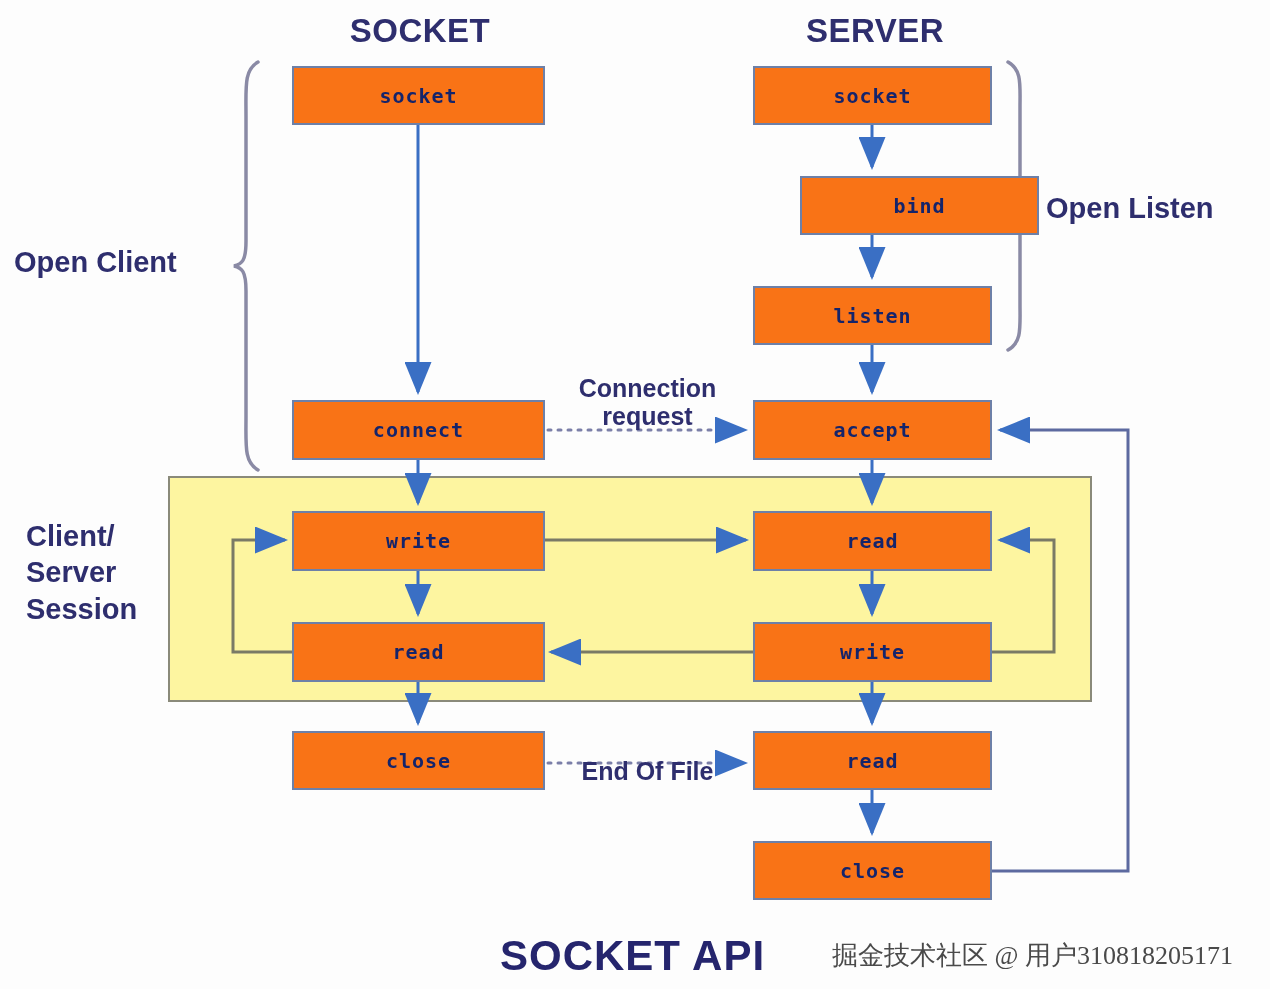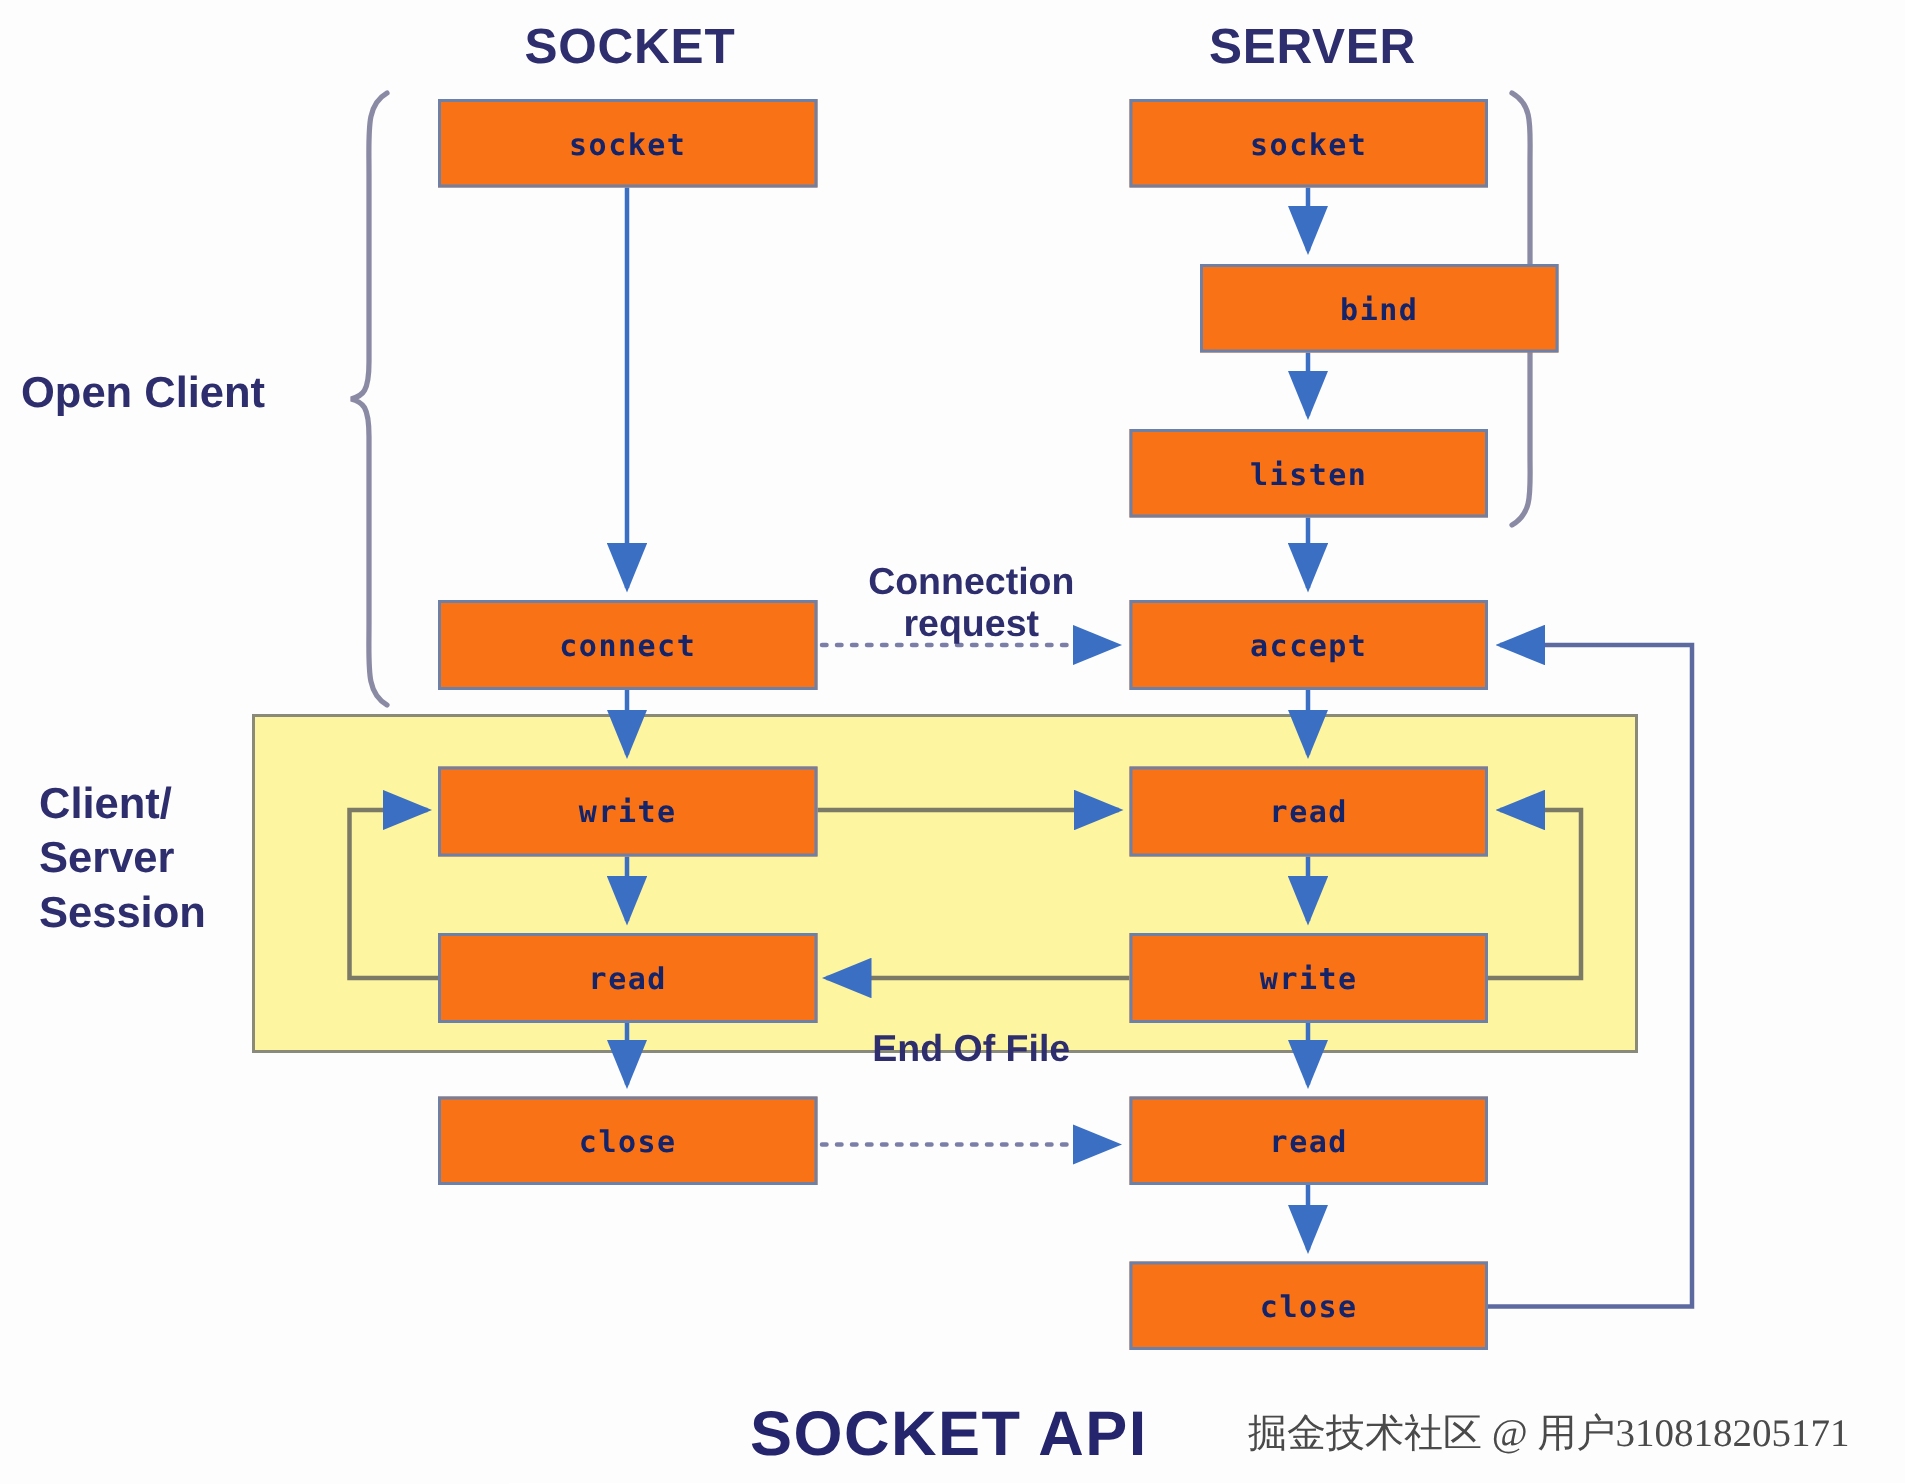--- a/index.html
+++ b/index.html
@@ -143,27 +143,28 @@
 
   <svg class="brace" style="left:228px; top:56px; width:40px; height:420px;" viewBox="0 0 40 420">
     <path d="M30 6 C16 14 18 30 18 60 L18 185 C18 205 14 208 6 210 C14 212 18 215 18 235 L18 360 C18 390 16 406 30 414" fill="none" stroke="#8a8aa5" stroke-width="3.5" stroke-linecap="round"></path>
   </svg>
 
   <svg class="brace" style="left:1000px; top:56px; width:40px; height:300px;" viewBox="0 0 40 300">
     <path d="M8 6 C22 14 20 28 20 52 L20 128 C20 144 24 147 32 150 C24 153 20 156 20 172 L20 248 C20 272 22 286 8 294" fill="none" stroke="#8a8aa5" stroke-width="3.5" stroke-linecap="round"></path>
   </svg>
 
   <div class="side-label" style="left:14px; top:244px;">Open Client</div>
+  <div class="side-label" style="left:1046px; top:190px;">Open Listen</div>
   <div class="side-label" style="left:26px; top:518px;">Client/
 Server
 Session</div>
 
   <div class="edge-label" style="left:545px; top:363px; width:205px;margin-top:12px;">Connection
 request</div>
-  <div class="edge-label" style="left:545px; top:686px; width:205px;">End Of File</div>
+  <div class="edge-label" style="left:545px; top:758px; width:205px;">End Of File</div>
 
   <div class="node" style="left:292px; top:66px; width:253px; height:59px;">socket</div>
   <div class="node" style="left:292px; top:400px; width:253px; height:60px;">connect</div>
   <div class="node" style="left:292px; top:511px; width:253px; height:60px;">write</div>
   <div class="node" style="left:292px; top:622px; width:253px; height:60px;">read</div>
   <div class="node" style="left:292px; top:731px; width:253px; height:59px;">close</div>
 
   <div class="node" style="left:753px; top:66px; width:239px; height:59px;">socket</div>
   <div class="node" style="left:753px; top:176px; width:239px; height:59px;margin-left:47px;">bind</div>
   <div class="node" style="left:753px; top:286px; width:239px; height:59px;">listen</div>

